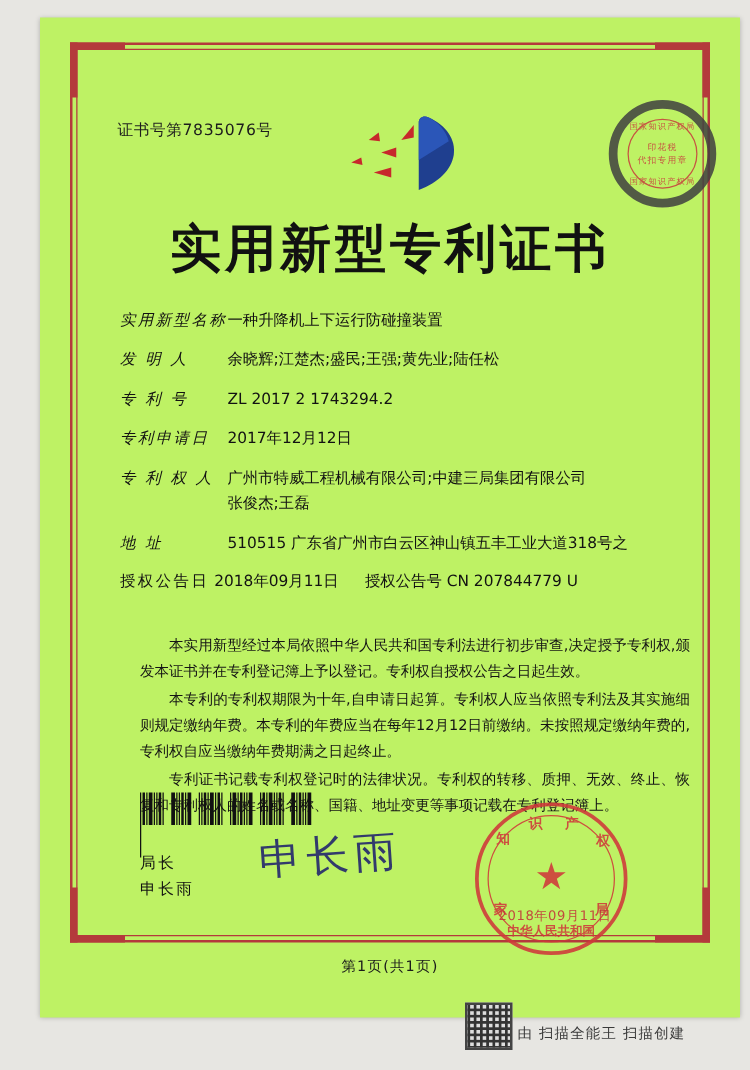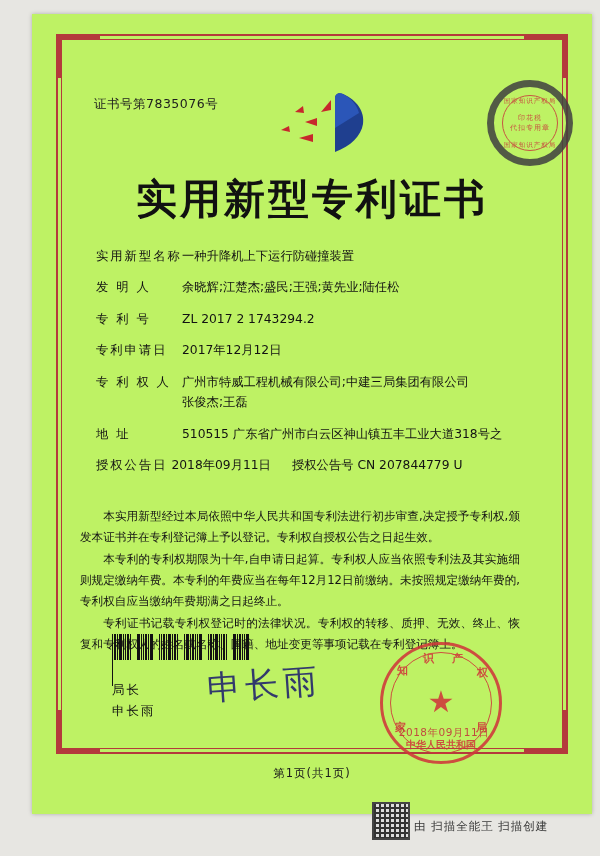--- a/index.html
+++ b/index.html
@@ -60,32 +60,33 @@
 
   .fields{
     position:absolute;left:64px;top:233px;width:440px;
     font-size:12.3px;color:#121212;
   }
   .row{display:flex;align-items:flex-start;margin-bottom:13px;line-height:1.5;}
   .row .lbl{
     width:86px;flex:0 0 86px;
     letter-spacing:2px;
     white-space:nowrap;
+    font-style:italic;
   }
   .row .val{flex:1;}
   .row .val .sub{display:block;margin-top:2px;}
   .grant-row{
     display:flex;margin-bottom:10px;font-size:12.3px;line-height:1.5;
   }
   .grant-row .g1{width:196px;flex:0 0 196px;}
   .grant-row .g1 .lbl2{letter-spacing:2px;}
   .grant-row .g2{flex:1;}
 
   .body-text{
-    position:absolute;left:48px;top:492px;width:440px;
+    position:absolute;left:80px;top:492px;width:440px;
     font-size:11.6px;line-height:1.78;color:#141414;text-align:justify;
   }
   .body-text p{margin:0 0 2px 0;text-indent:2em;}
 
   .barcode{
     position:absolute;left:80px;top:620px;width:140px;height:26px;
   }
   .barcode i{
     display:inline-block;width:1px;height:26px;background:#111;margin-right:1px;vertical-align:top;
   }

